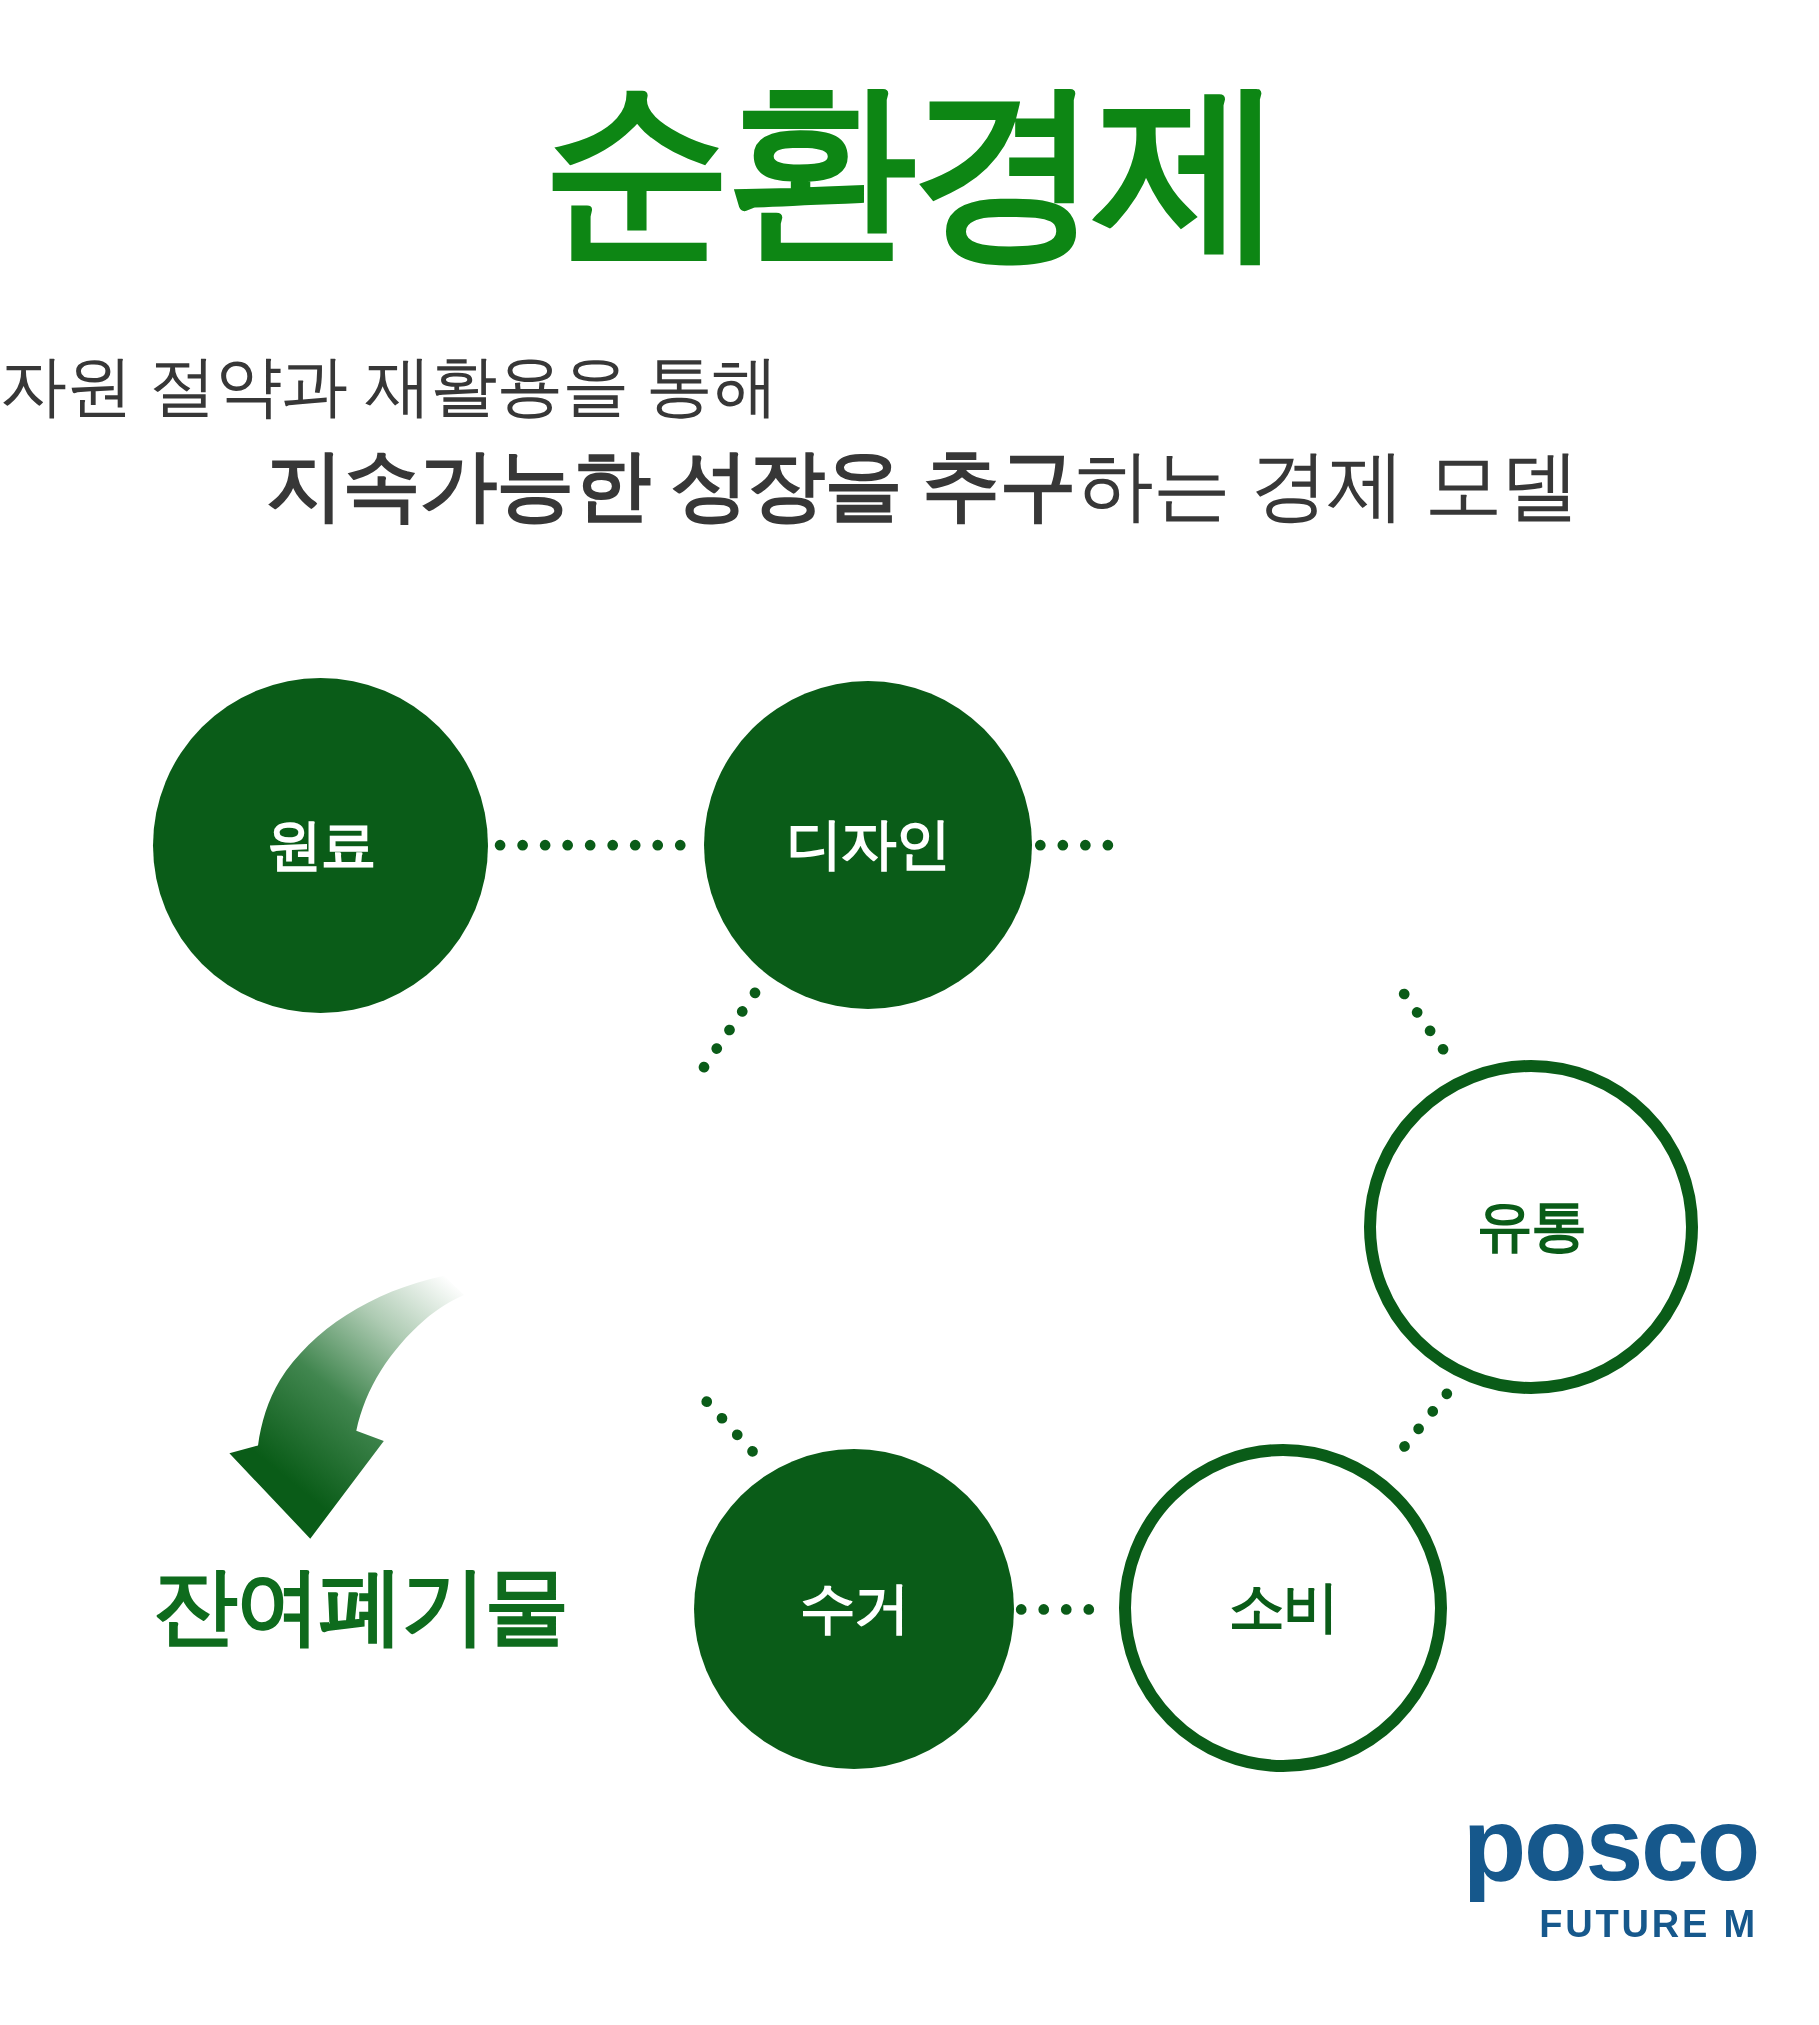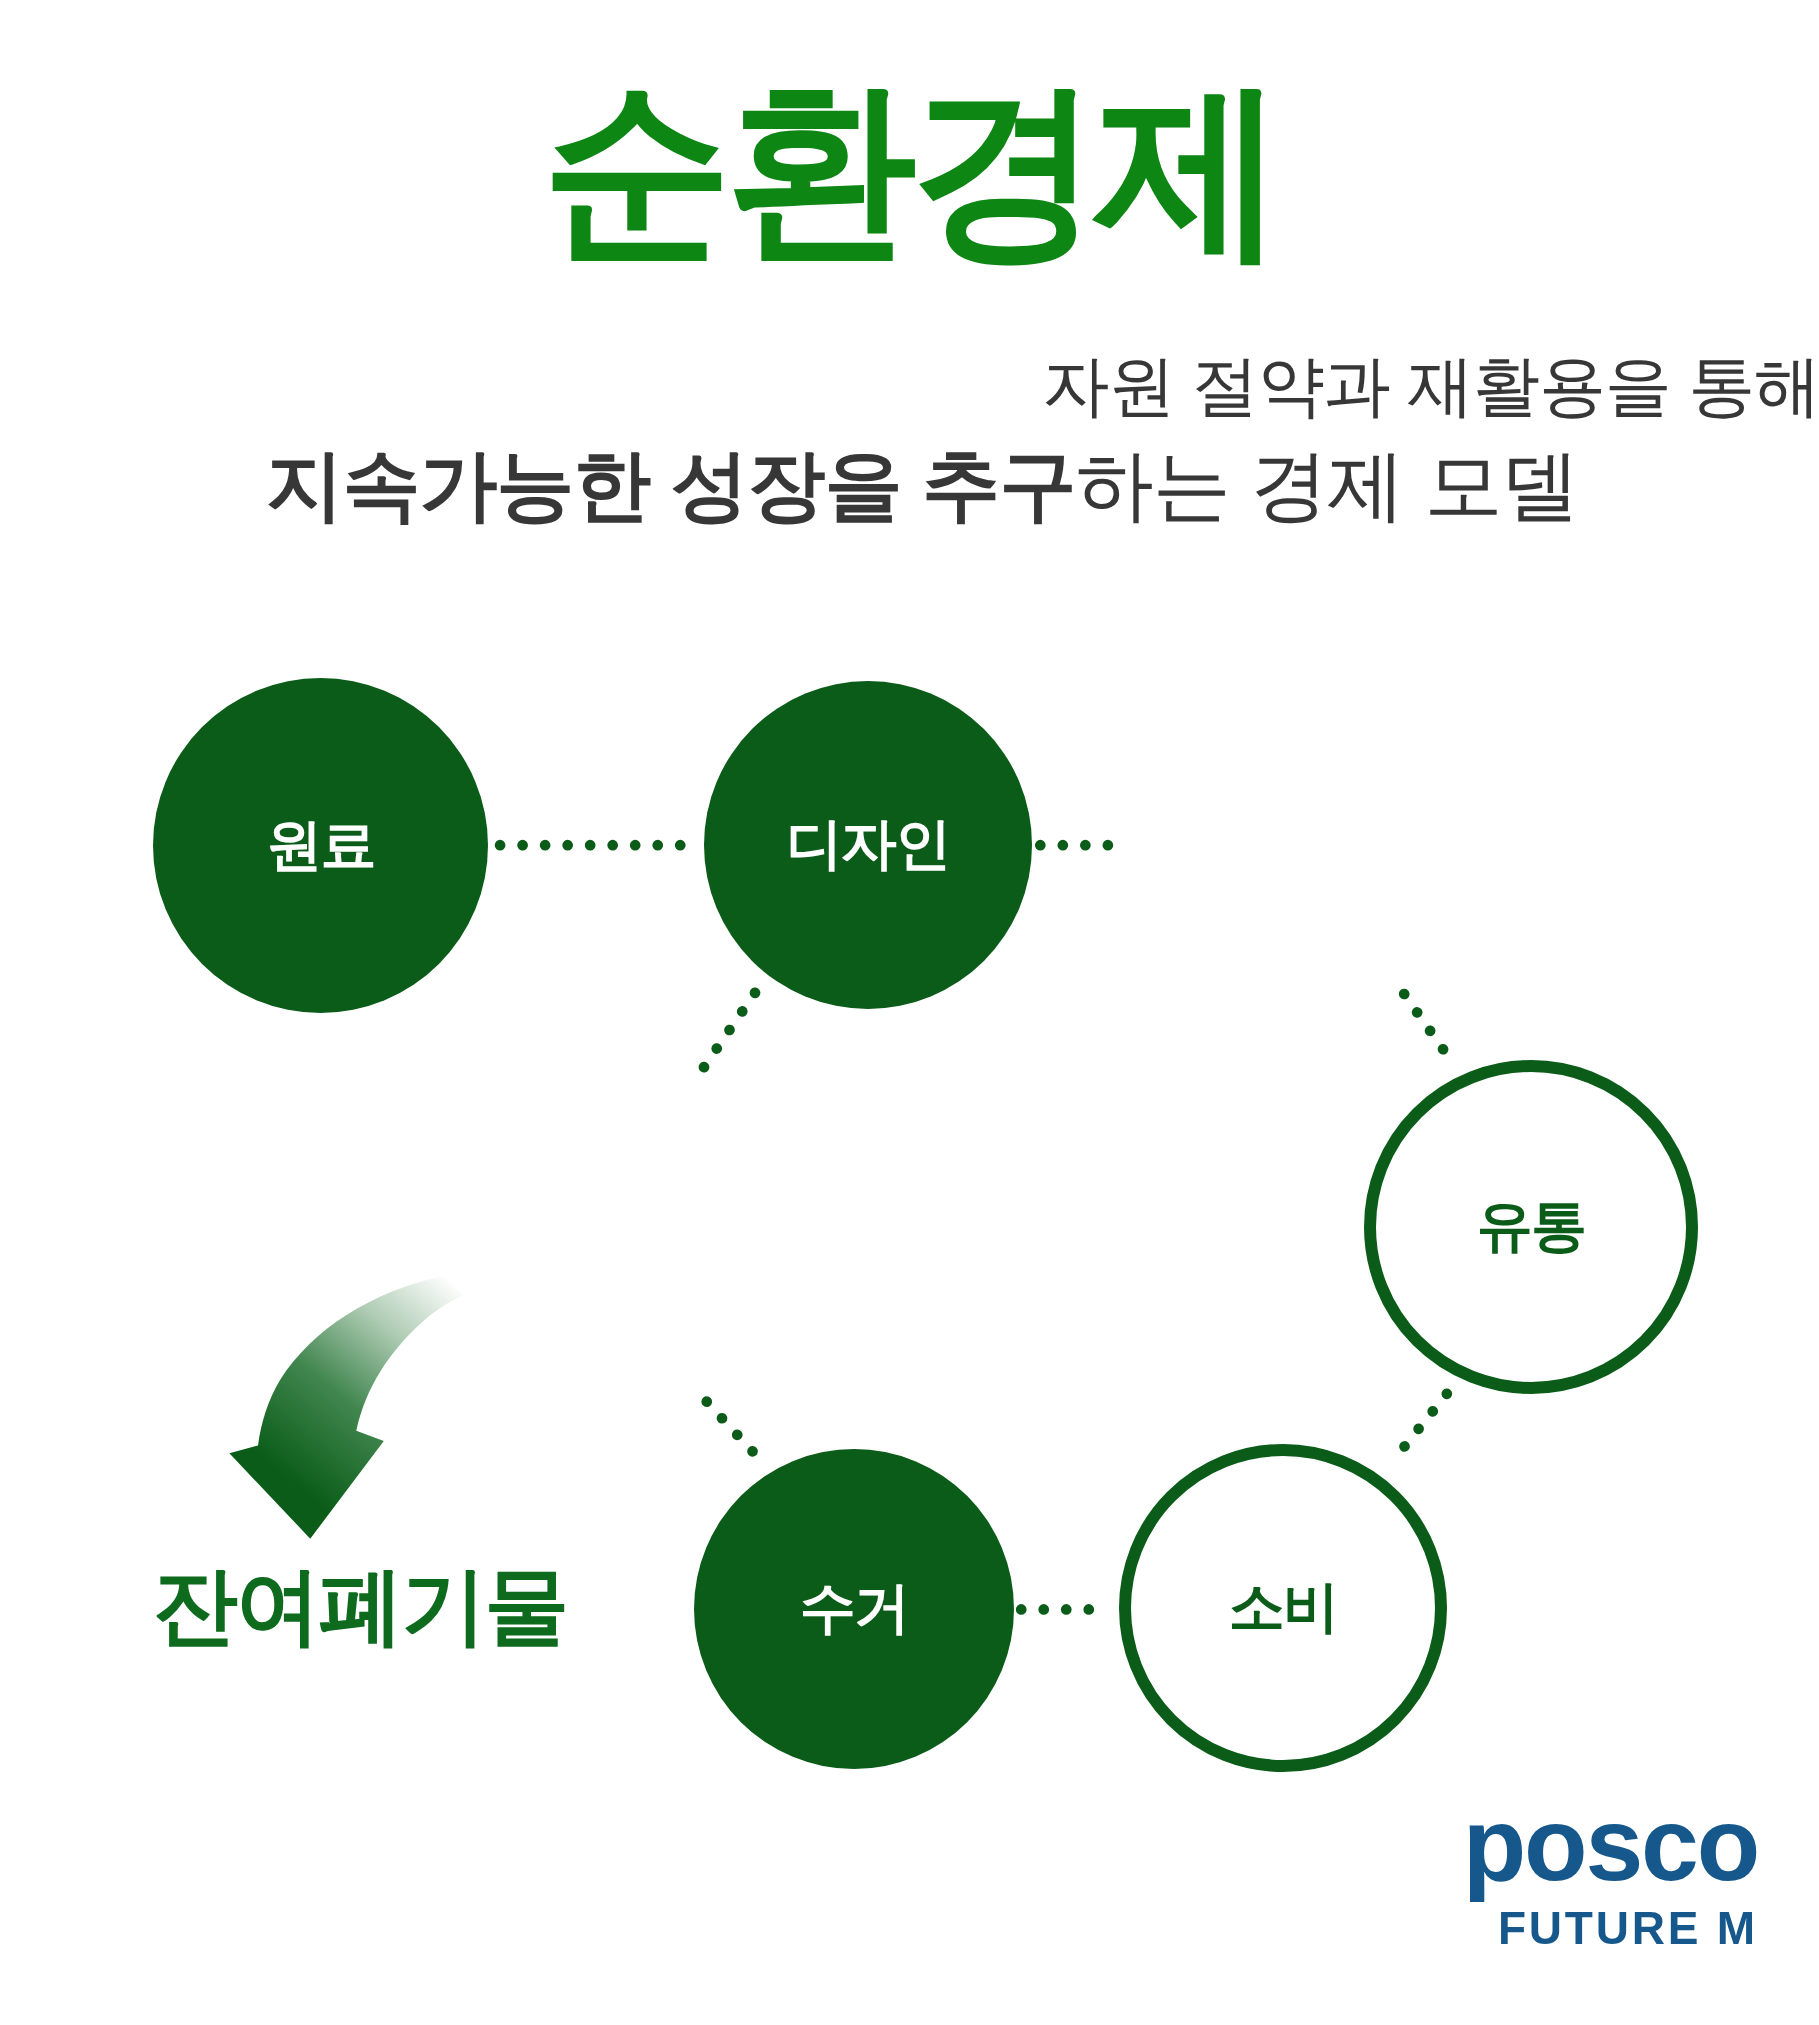--- a/index.html
+++ b/index.html
@@ -19,21 +19,21 @@
     text-align: center;
     font-size: 191px;
     font-weight: 900;
     letter-spacing: -6.7px;
     line-height: 1.08;
     color: var(--title-green);
   }
   .sub1 {
     position: absolute;
     top: 341px; left: 0; width: 100%;
-    text-align: right;
+    text-align: left;
     font-size: 67px;
     font-weight: 500;
     letter-spacing: -1.1px;
     color: var(--subtitle-gray);
   }
   .sub2 {
     position: absolute;
     top: 434px; left: 12px; width: 100%;
     text-align: center;
     font-size: 78px;
@@ -101,21 +101,21 @@
     color: var(--logo-blue);
   }
   .logo .brand {
     font-size: 104px;
     font-weight: 700;
     letter-spacing: -2.2px;
     text-transform: lowercase;
   }
   .logo .sub {
     margin-top: 9px;
-    font-size: 46px;
+    font-size: 38px;
     font-weight: 700;
     letter-spacing: 2.8px;
   }
 </style>
 </head>
 <body>
 
 <div class="canvas">
 
   <div class="title">순환경제</div>

